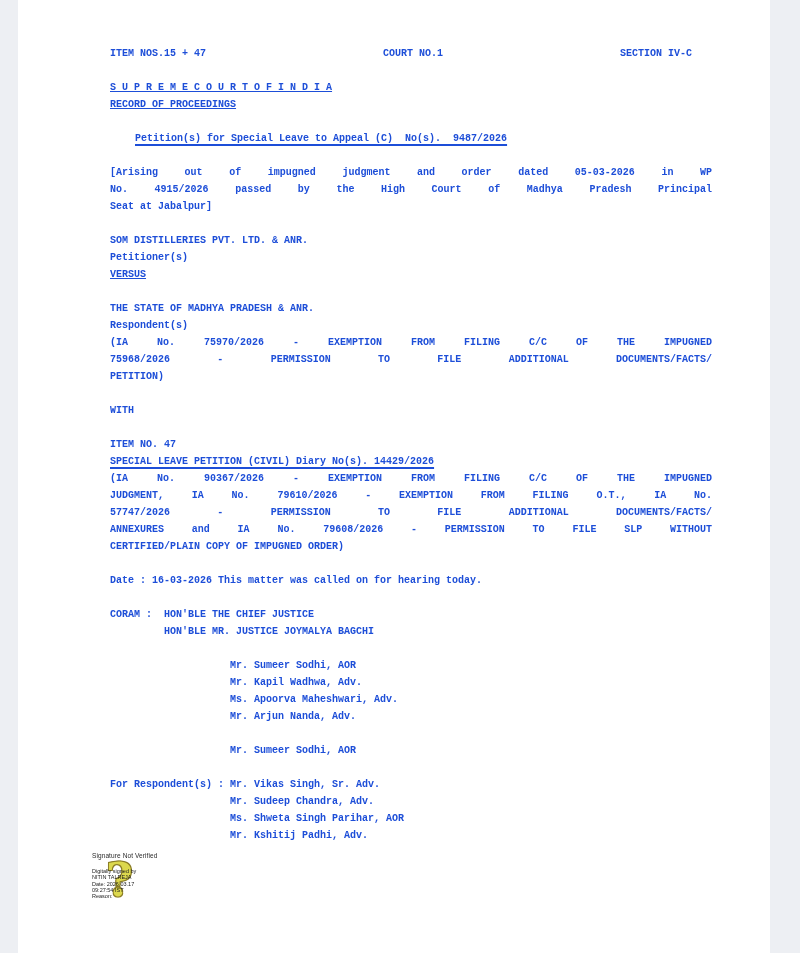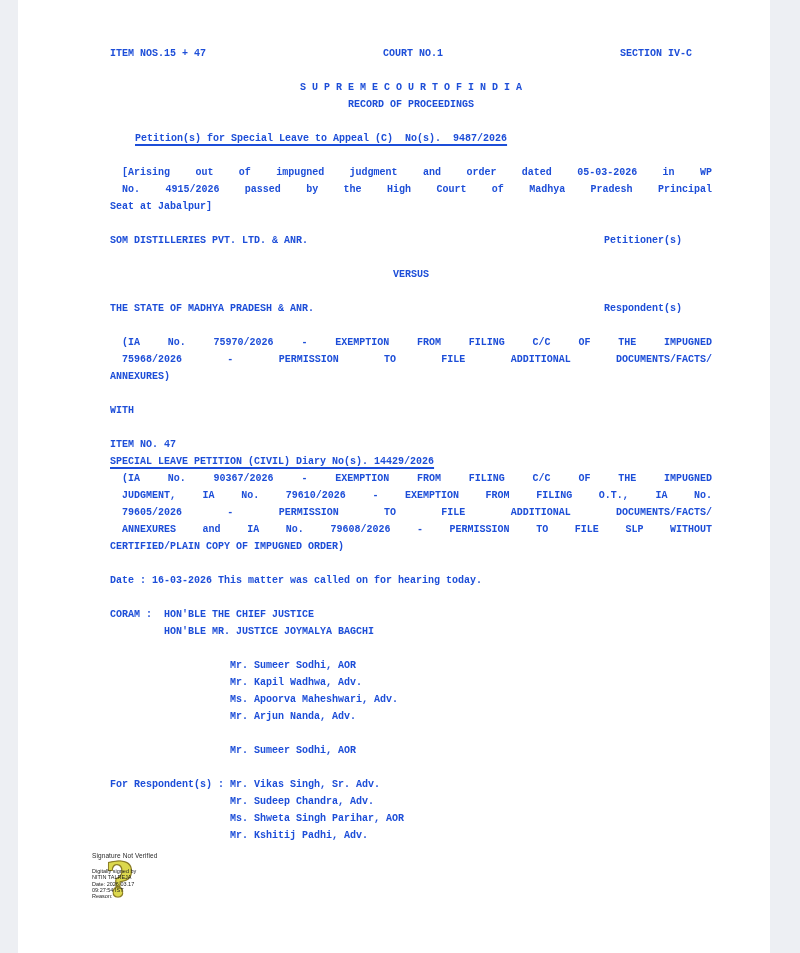--- a/index.html
+++ b/index.html
@@ -19,25 +19,25 @@
     position: absolute;
     left: 92px; top: 45px;
     width: 602px;
     font-family: "Liberation Mono", "DejaVu Sans Mono", monospace;
     font-weight: 700;
     font-size: 10px;
     line-height: 17px;
     color: #1d4ed8;
   }
   .ln { height: 17px; white-space: pre; }
-  .just { white-space: normal; text-align: justify; text-align-last: justify; margin-left: 12px; }
-  .center { text-align: center; white-space: normal; }
+  .just { white-space: normal; text-align: justify; text-align-last: justify; }
+  .center { white-space: normal; text-decoration: underline; }
   .row { display: flex; justify-content: space-between; white-space: pre; }
   .pr20 { padding-right: 20px; }
-  .pr30 { padding-right: 30px; }
+  .pr30 { padding-right: 30px; flex-direction: column; }
   .pl25 { padding-left: 25px; }
   .u {
     text-decoration: underline;
     text-decoration-thickness: 1.5px;
     text-underline-offset: 3px;
   }
   .stamp {
     position: absolute;
     left: 74px; top: 852px;
     width: 95px;
@@ -105,31 +105,31 @@
     <div class="ln"></div>
 
     <div class="ln row pr30">
       <span>THE STATE OF MADHYA PRADESH &amp; ANR.</span>
       <span>Respondent(s)</span>
     </div>
     <div class="ln"></div>
 
     <div class="ln just">(IA No. 75970/2026 - EXEMPTION FROM FILING C/C OF THE IMPUGNED</div>
     <div class="ln just">75968/2026 - PERMISSION TO FILE ADDITIONAL DOCUMENTS/FACTS/</div>
-    <div class="ln">ANNEXURES)</div>
+    <div class="ln">PETITION)</div>
     <div class="ln"></div>
 
     <div class="ln">WITH</div>
     <div class="ln"></div>
 
     <div class="ln">ITEM NO. 47</div>
     <div class="ln"><span class="u">SPECIAL LEAVE PETITION (CIVIL) Diary No(s). 14429/2026</span></div>
     <div class="ln just">(IA No. 90367/2026 - EXEMPTION FROM FILING C/C OF THE IMPUGNED</div>
     <div class="ln just">JUDGMENT, IA No. 79610/2026 - EXEMPTION FROM FILING O.T., IA No.</div>
-    <div class="ln just">79605/2026 - PERMISSION TO FILE ADDITIONAL DOCUMENTS/FACTS/</div>
+    <div class="ln just">57747/2026 - PERMISSION TO FILE ADDITIONAL DOCUMENTS/FACTS/</div>
     <div class="ln just">ANNEXURES and IA No. 79608/2026 - PERMISSION TO FILE SLP WITHOUT</div>
     <div class="ln">CERTIFIED/PLAIN COPY OF IMPUGNED ORDER)</div>
     <div class="ln"></div>
 
     <div class="ln">Date : 16-03-2026 This matter was called on for hearing today.</div>
     <div class="ln"></div>
 
     <div class="ln">CORAM :  HON'BLE THE CHIEF JUSTICE</div>
     <div class="ln">         HON'BLE MR. JUSTICE JOYMALYA BAGCHI</div>
     <div class="ln"></div>

